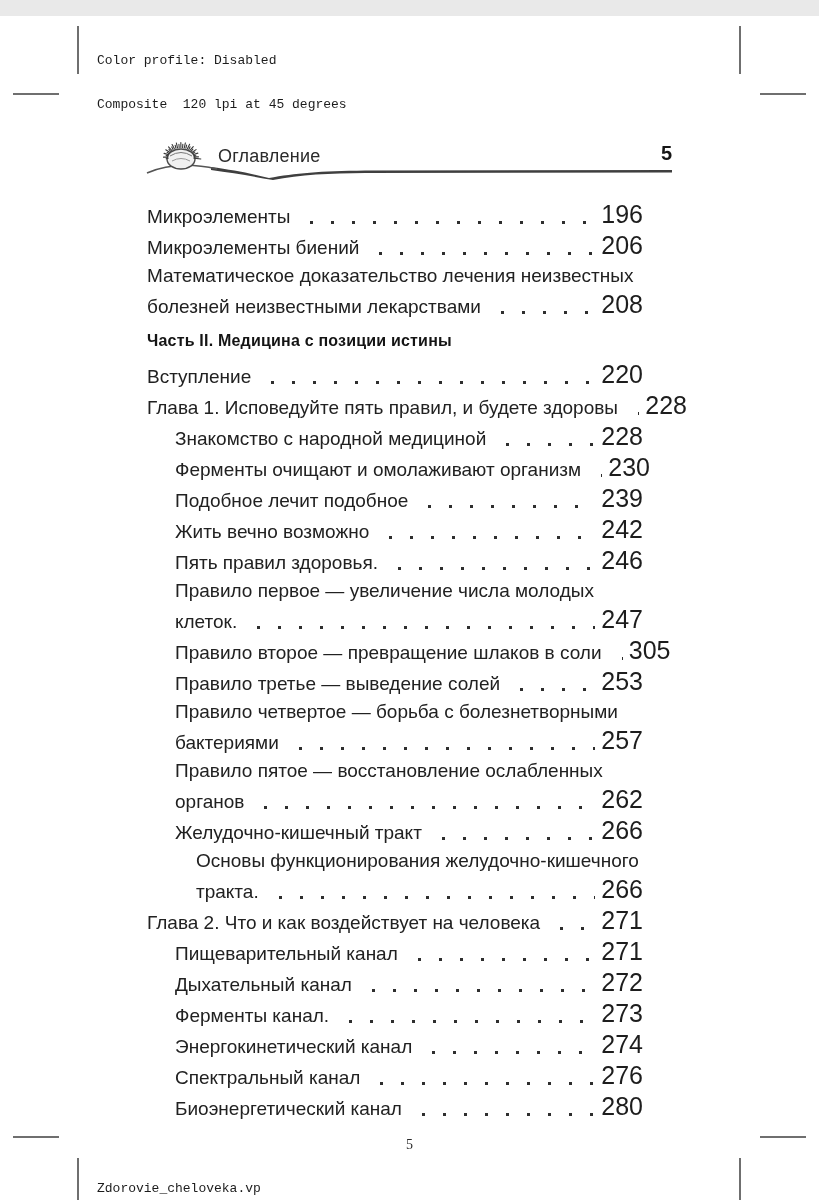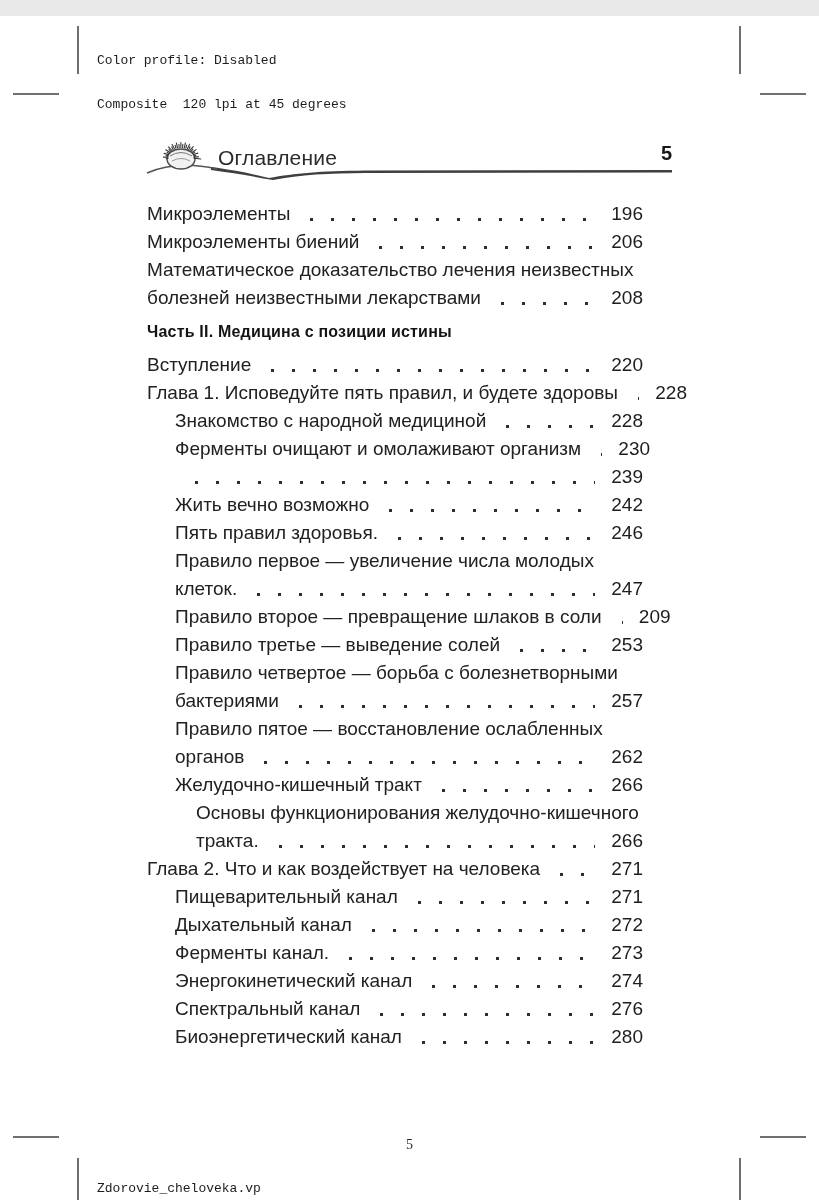--- a/index.html
+++ b/index.html
@@ -15,37 +15,37 @@
     font-size:13px; line-height:14.5px; color:#1c1c1c; white-space:pre;
   }
   .slug-top { left:97px; top:9px; }
   .slug-bottom { left:97px; top:1137px; }
   
   .mark { position:absolute; background:#6f6f6f; }
   
   .header { position:absolute; left:145px; top:110px; width:527px; height:55px; }
   .header svg { position:absolute; left:0; top:0; }
   .header-title {
-    position:absolute; left:73px; top:20px; font-size:21px; color:#2b2b2b;
+    position:absolute; left:73px; top:20px; font-size:18px; color:#2b2b2b;
     letter-spacing:0.2px;
   }
   .header-pagenum {
     position:absolute; right:0; top:16px; font-size:20px; font-weight:bold; color:#161616;
   }
   
   .toc { position:absolute; left:147px; top:184px; width:496px; }
   .row { display:flex; align-items:baseline; line-height:28px; font-size:19px; color:#212121; }
   .row .t { white-space:nowrap; }
   .leader {
     flex:1 1 auto; align-self:flex-end; height:5px; margin:0 6px 6px 9px;
     background-image:radial-gradient(circle, #2e2e2e 1.7px, rgba(0,0,0,0) 1.9px);
     background-size:21px 5px; background-repeat:repeat-x; background-position:2px center;
     min-width:12px;
   }
-  .pg { flex:0 0 auto; min-width:42px; text-align:right; font-size:19px; color:#1d1d1d; }
+  .pg { flex:0 0 auto; min-width:42px; text-align:right; font-size:25px; color:#1d1d1d; }
   .ind1 { padding-left:28px; }
   .ind2 { padding-left:49px; }
   .part {
     font-size:16px; font-weight:bold; color:#141414; line-height:28px;
     margin:6px 0 5px 0; letter-spacing:0.2px;
   }
   
   .footer-pagenum {
     position:absolute; left:0; top:1121px; width:100%; text-align:center;
     font-size:14px; color:#2a2a2a; font-family:"Liberation Serif", serif;
@@ -153,20 +153,21 @@
         <span class="t">Знакомство с народной медициной</span>
         <span class="leader"></span>
         <span class="pg">228</span>
       </div>
       <div class="row ind1">
         <span class="t">Ферменты очищают и омолаживают организм</span>
         <span class="leader"></span>
         <span class="pg">230</span>
       </div>
       <div class="row ind1">
+        <span class="t">Подобное лечит подобное</span>
         <span class="leader"></span>
         <span class="pg">239</span>
       </div>
       <div class="row ind1">
         <span class="t">Жить вечно возможно</span>
         <span class="leader"></span>
         <span class="pg">242</span>
       </div>
       <div class="row ind1">
         <span class="t">Пять правил здоровья.</span>
@@ -177,21 +178,21 @@
         <span class="t">Правило первое — увеличение числа молодых</span>
       </div>
       <div class="row ind1">
         <span class="t">клеток.</span>
         <span class="leader"></span>
         <span class="pg">247</span>
       </div>
       <div class="row ind1">
         <span class="t">Правило второе — превращение шлаков в соли</span>
         <span class="leader"></span>
-        <span class="pg">209</span>
+        <span class="pg">305</span>
       </div>
       <div class="row ind1">
         <span class="t">Правило третье — выведение солей</span>
         <span class="leader"></span>
         <span class="pg">253</span>
       </div>
       <div class="row ind1">
         <span class="t">Правило четвертое — борьба с болезнетворными</span>
       </div>
       <div class="row ind1">

